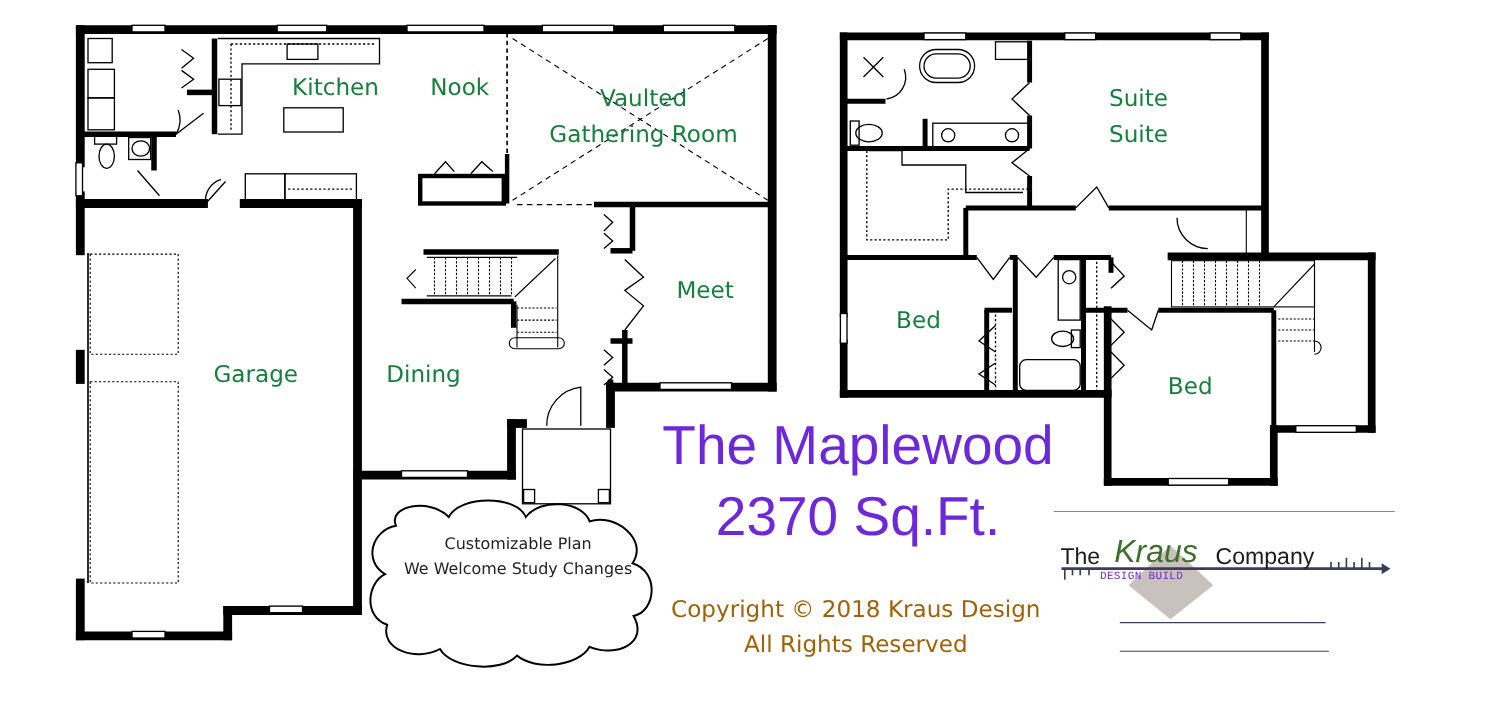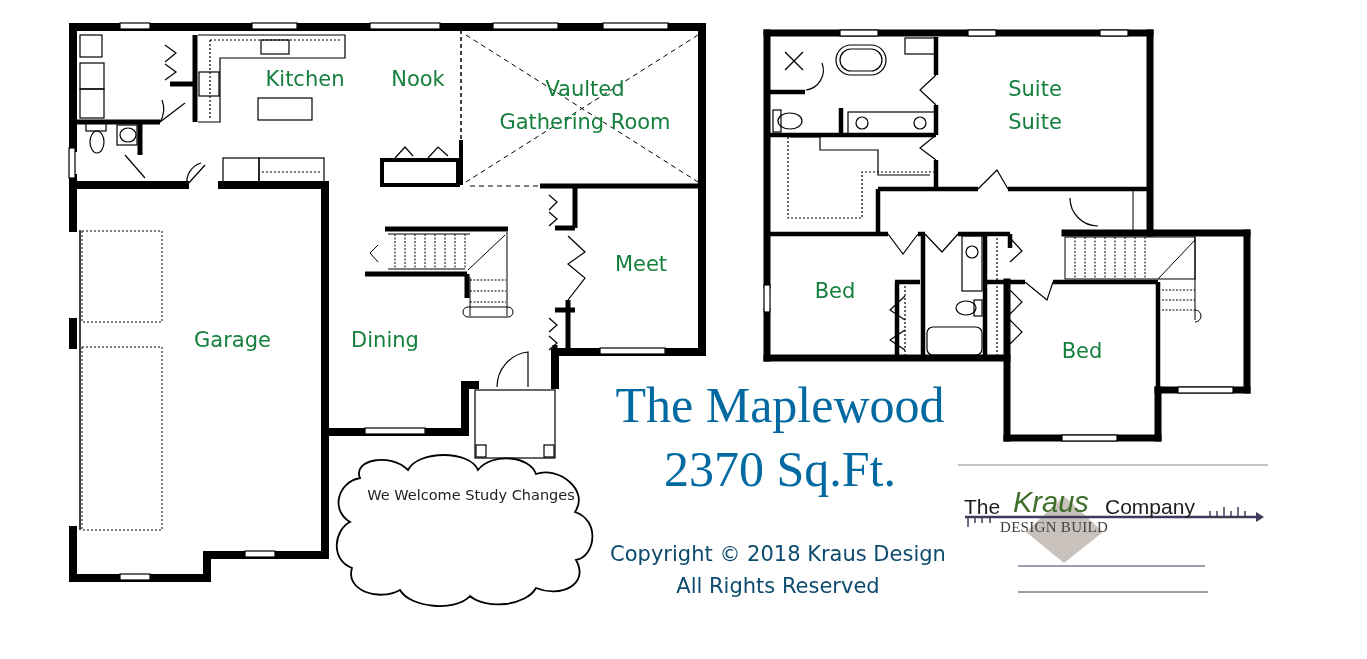--- a/index.html
+++ b/index.html
@@ -1,28 +1,28 @@
 <!DOCTYPE html>
 <html><head>
 <meta charset="utf-8">
 <style>
   html, body { margin:0; padding:0; background:#ffffff; }
   body { width:1367px; height:659px; position:relative; overflow:hidden; font-family:"DejaVu Sans", sans-serif; }
   svg.plan { position:absolute; left:0; top:0; }
   .room-label { position:absolute; font-family:"DejaVu Sans", sans-serif; font-size:21px; color:#15803d; text-align:center; line-height:32px; white-space:nowrap; }
-  .title { position:absolute; left:560px; width:440px; text-align:center; font-family:Liberation Serif, serif; color:#0369a1; }
+  .title { position:absolute; left:560px; width:440px; text-align:center; font-family:Liberation Sans, sans-serif; color:#6d28d9; }
   .title-name { top:376px; font-size:50px; }
   .title-size { top:440px; font-size:50px; }
-  .copyright { position:absolute; left:590px; width:376px; top:538px; text-align:center; font-size:21px; line-height:32px; color:#0c4a6e; }
+  .copyright { position:absolute; left:590px; width:376px; top:538px; text-align:center; font-size:21px; line-height:32px; color:#a16207; }
   .cloud-text { position:absolute; left:346px; width:250px; top:484px; text-align:center; font-size:14.5px; line-height:23px; color:#222; }
   .logo { position:absolute; left:958px; top:462px; width:312px; height:140px; }
   .logo-the { position:absolute; left:6px; top:33px; font-family:"Liberation Sans", sans-serif; font-size:21px; color:#1c1c1c; }
   .logo-kraus { position:absolute; left:55px; top:24px; font-family:"Liberation Sans", sans-serif; font-size:29px; font-weight:normal; font-style:italic; color:#3f6e2b; }
   .logo-company { position:absolute; left:147px; top:33px; font-family:"Liberation Sans", sans-serif; font-size:21px; color:#1c1c1c; }
-  .logo-sub { position:absolute; left:42px; top:57px; font-family:Liberation Serif, serif; font-size:15px; color:#404040; letter-spacing:0.3px; }
+  .logo-sub { position:absolute; left:42px; top:57px; font-family:Liberation Mono, monospace; font-size:10px; color:#6d28d9; letter-spacing:0.3px; }
   .logo-phone { position:absolute; left:60px; top:104px; width:190px; text-align:center; font-family:"DejaVu Serif", serif; font-size:18px; color:#2a2a40; }
 </style>
 </head>
 <body>
 
 <svg class="plan" width="1367" height="659" viewBox="0 0 1367 659" xmlns="http://www.w3.org/2000/svg">
 
   <g fill="none" stroke="#000">
 
     <g stroke-width="8" stroke-linecap="square">
@@ -316,20 +316,21 @@
 
 <div class="title title-name">The Maplewood</div>
 <div class="title title-size">2370 Sq.Ft.</div>
 
 <div class="copyright">
   <div>Copyright © 2018 Kraus Design</div>
   <div>All Rights Reserved</div>
 </div>
 
 <div class="cloud-text">
+  <div>Customizable Plan</div>
   <div>We Welcome Study Changes</div>
 </div>
 
 <div class="logo">
   <span class="logo-the">The</span>
   <span class="logo-kraus">Kraus</span>
   <span class="logo-company">Company</span>
   <span class="logo-sub">DESIGN BUILD</span>
 </div>
 

